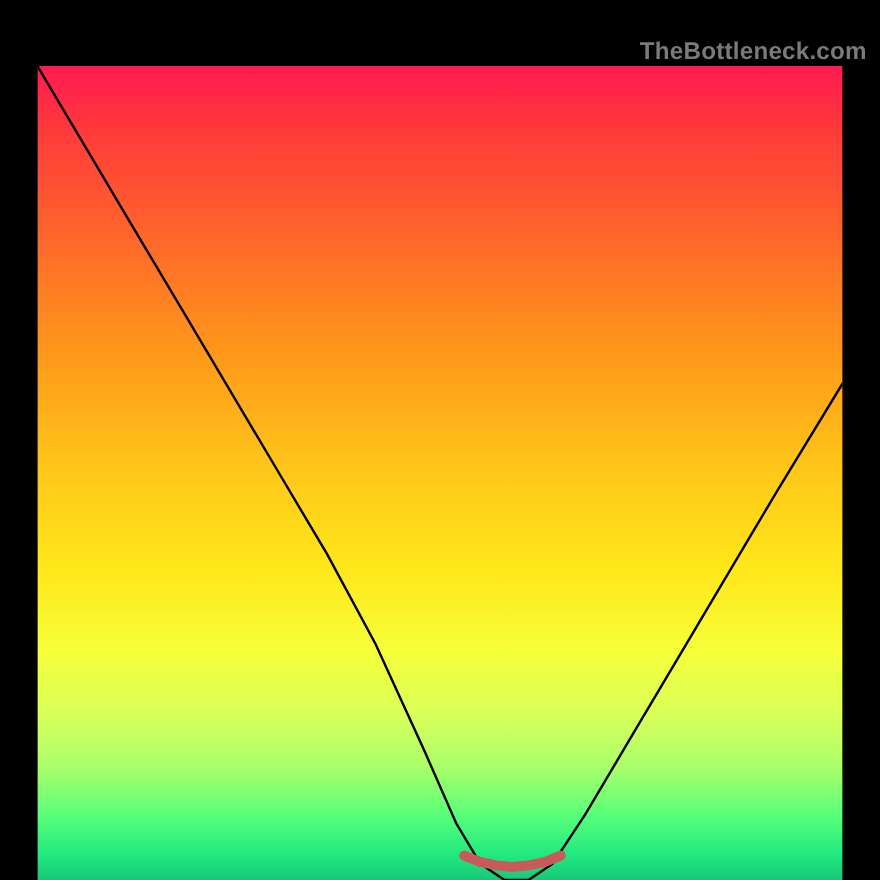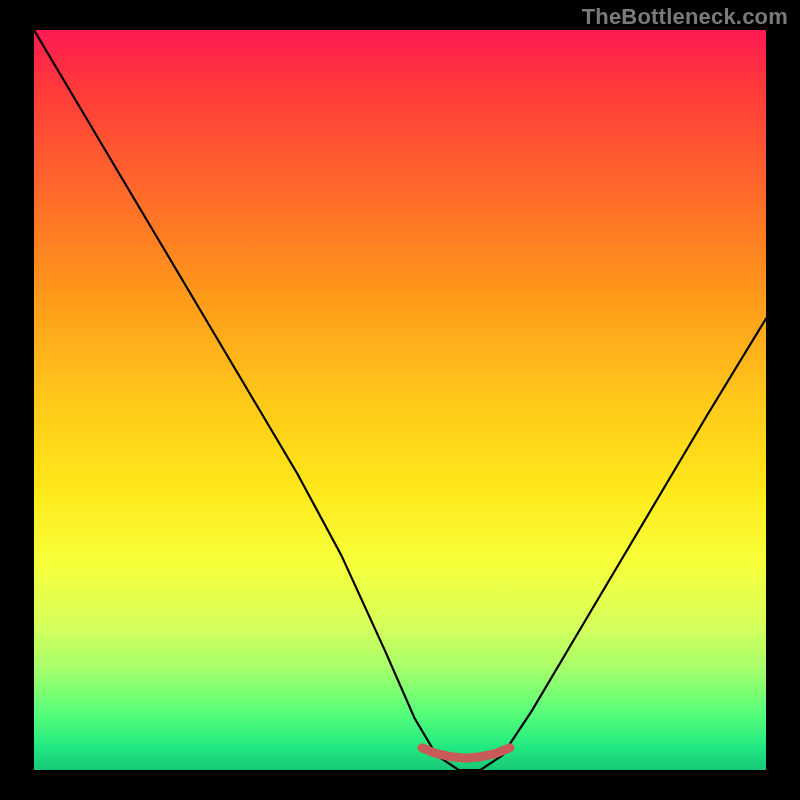--- a/index.html
+++ b/index.html
@@ -9,20 +9,21 @@
     height: 800px;
     background: #000;
     overflow: hidden;
     font-family: Arial, Helvetica, sans-serif;
   }
   .frame {
     position: relative;
     width: 800px;
     height: 596px;
     background: #000;
+    margin-top: 30px;
   }
   .watermark {
     position: absolute;
     top: 4px;
     right: 12px;
     color: #7a7a7a;
     font-size: 22px;
     font-weight: 600;
     letter-spacing: 0.2px;
     z-index: 5;

